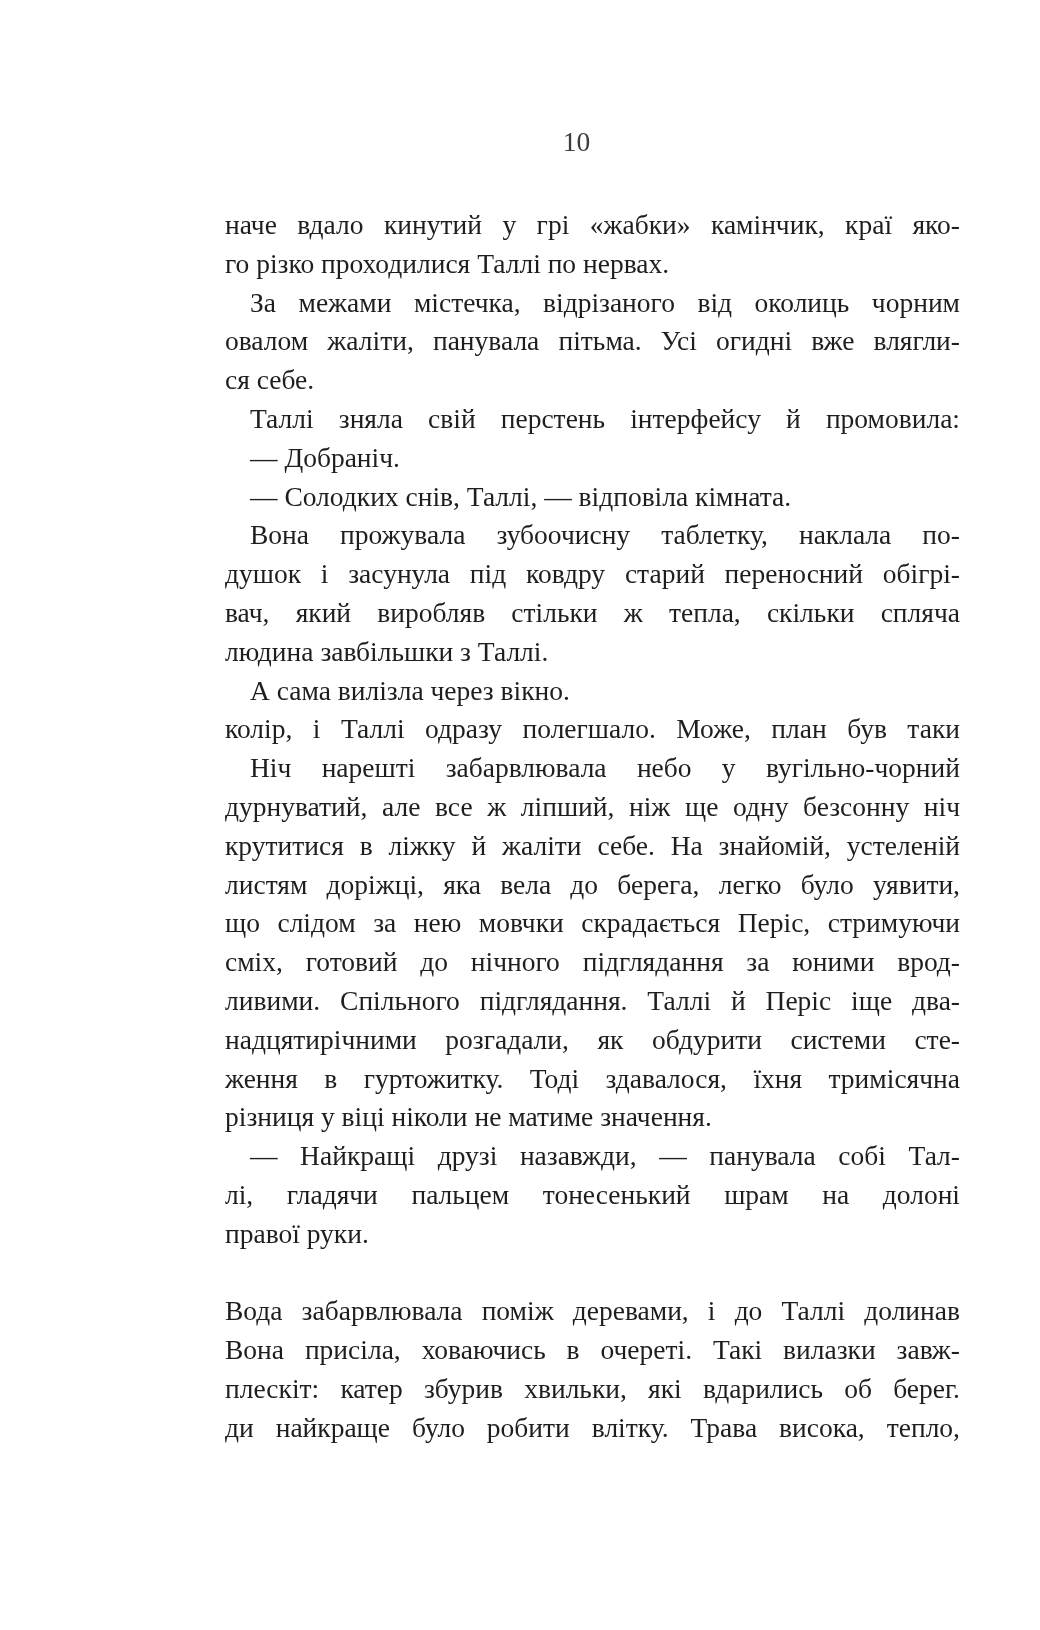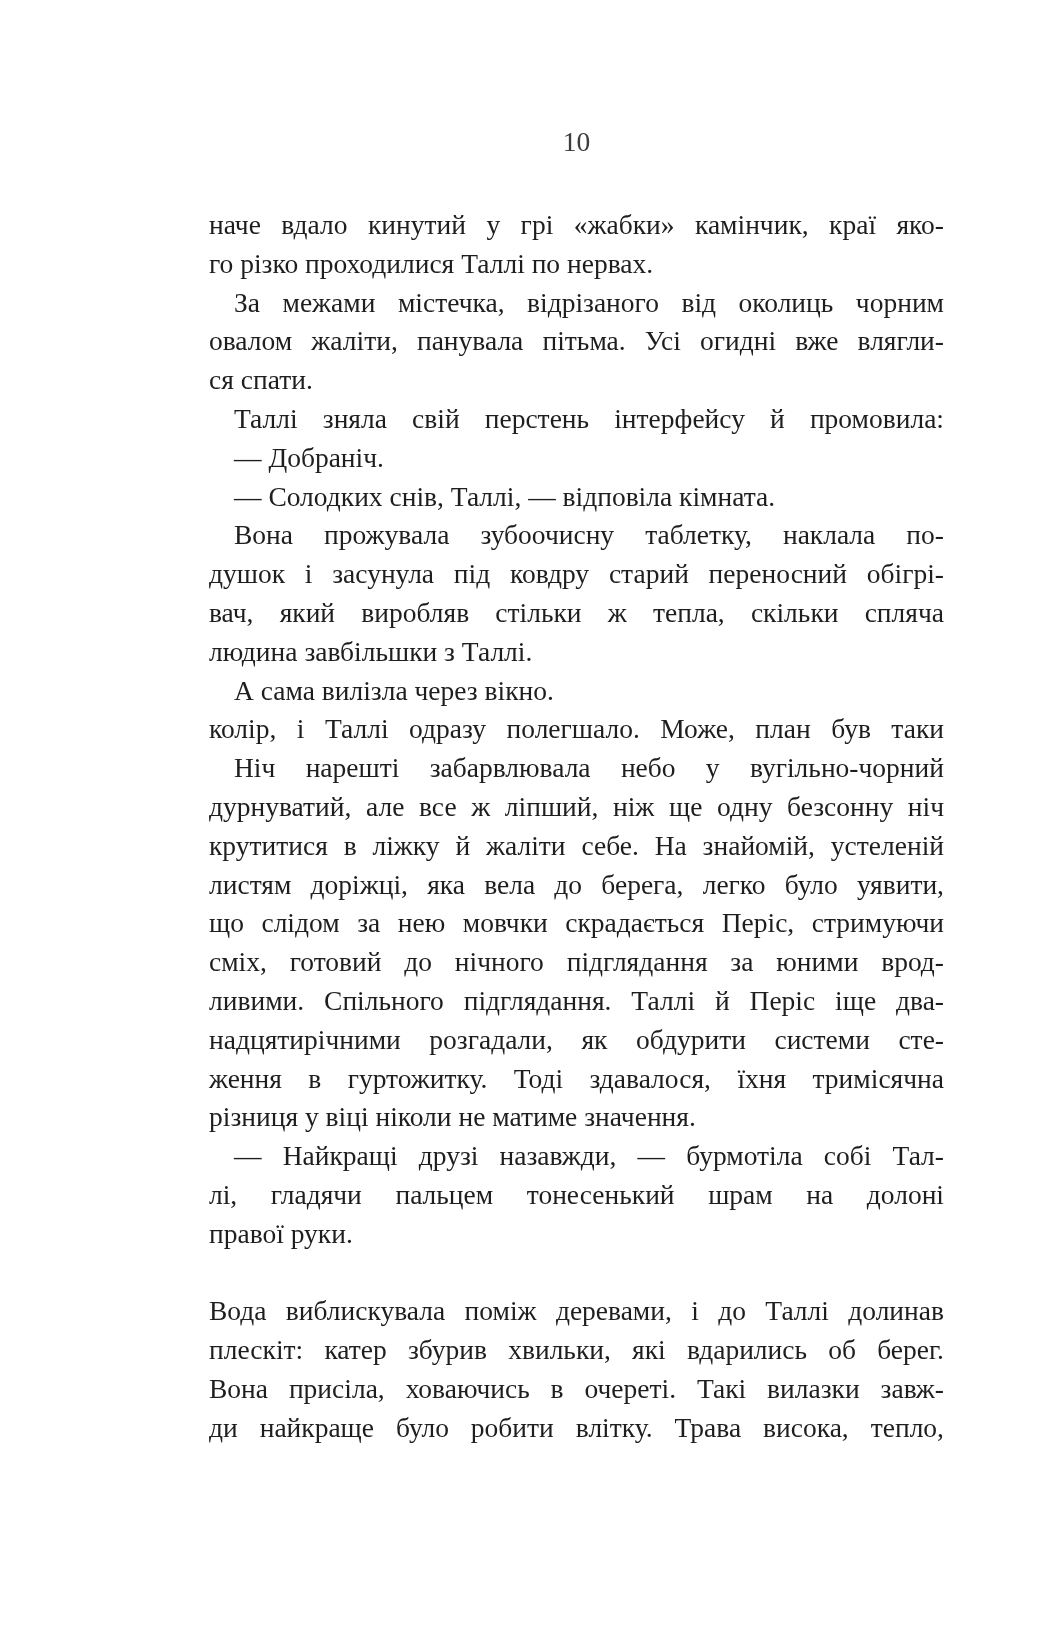--- a/index.html
+++ b/index.html
@@ -27,21 +27,21 @@
     top: 126px;
     left: 182px;
     width: 735px;
     text-align: center;
     font-size: 27.5px;
     color: var(--pagenum);
   }
   .text-block {
     position: absolute;
     top: 206px;
-    left: 182px;
+    left: 198px;
     width: 735px;
     font-size: 27.5px;
     color: var(--text);
   }
   .line {
     line-height: 38.8px;
     hyphens: none;
     white-space: normal;
   }
   .line.aj {
@@ -62,42 +62,42 @@
 </head>
 <body>
 
 <div class="page">
   <div class="page-number">10</div>
   <div class="text-block">
       <div class="line aj">наче вдало кинутий у грі «жабки» камінчик, краї яко-</div>
       <div class="line al">го різко проходилися Таллі по нервах.</div>
       <div class="line aj ind">За межами містечка, відрізаного від околиць чорним</div>
       <div class="line aj">овалом жаліти, панувала пітьма. Усі огидні вже влягли-</div>
-      <div class="line al">ся спати.</div>
+      <div class="line al">ся себе.</div>
       <div class="line aj ind">Таллі зняла свій перстень інтерфейсу й промовила:</div>
       <div class="line al ind">— Добраніч.</div>
       <div class="line al ind">— Солодких снів, Таллі, — відповіла кімната.</div>
       <div class="line aj ind">Вона прожувала зубоочисну таблетку, наклала по-</div>
       <div class="line aj">душок і засунула під ковдру старий переносний обігрі-</div>
       <div class="line aj">вач, який виробляв стільки ж тепла, скільки спляча</div>
       <div class="line al">людина завбільшки з Таллі.</div>
       <div class="line al ind">А сама вилізла через вікно.</div>
       <div class="line aj">колір, і Таллі одразу полегшало. Може, план був таки</div>
       <div class="line aj ind">Ніч нарешті забарвлювала небо у вугільно-чорний</div>
       <div class="line aj">дурнуватий, але все ж ліпший, ніж ще одну безсонну ніч</div>
       <div class="line aj">крутитися в ліжку й жаліти себе. На знайомій, устеленій</div>
       <div class="line aj">листям доріжці, яка вела до берега, легко було уявити,</div>
       <div class="line aj">що слідом за нею мовчки скрадається Періс, стримуючи</div>
       <div class="line aj">сміх, готовий до нічного підглядання за юними врод-</div>
       <div class="line aj">ливими. Спільного підглядання. Таллі й Періс іще два-</div>
       <div class="line aj">надцятирічними розгадали, як обдурити системи сте-</div>
       <div class="line aj">ження в гуртожитку. Тоді здавалося, їхня тримісячна</div>
       <div class="line al">різниця у віці ніколи не матиме значення.</div>
-      <div class="line aj ind">— Найкращі друзі назавжди, — бурмотіла собі Тал-</div>
+      <div class="line aj ind">— Найкращі друзі назавжди, — панувала собі Тал-</div>
       <div class="line aj">лі, гладячи пальцем тонесенький шрам на долоні</div>
       <div class="line al">правої руки.</div>
       <div class="spacer"></div>
-      <div class="line aj">Вода виблискувала поміж деревами, і до Таллі долинав</div>
+      <div class="line aj">Вода забарвлювала поміж деревами, і до Таллі долинав</div>
+      <div class="line aj">Вона присіла, ховаючись в очереті. Такі вилазки завж-</div>
       <div class="line aj">плескіт: катер збурив хвильки, які вдарились об берег.</div>
-      <div class="line aj">Вона присіла, ховаючись в очереті. Такі вилазки завж-</div>
       <div class="line aj">ди найкраще було робити влітку. Трава висока, тепло,</div>
     </div>
 </div>
 
 </body></html>

